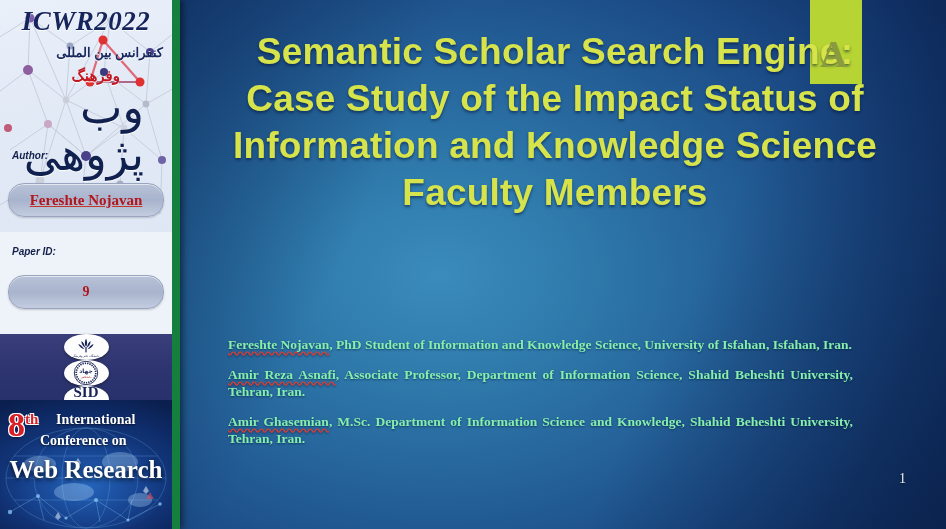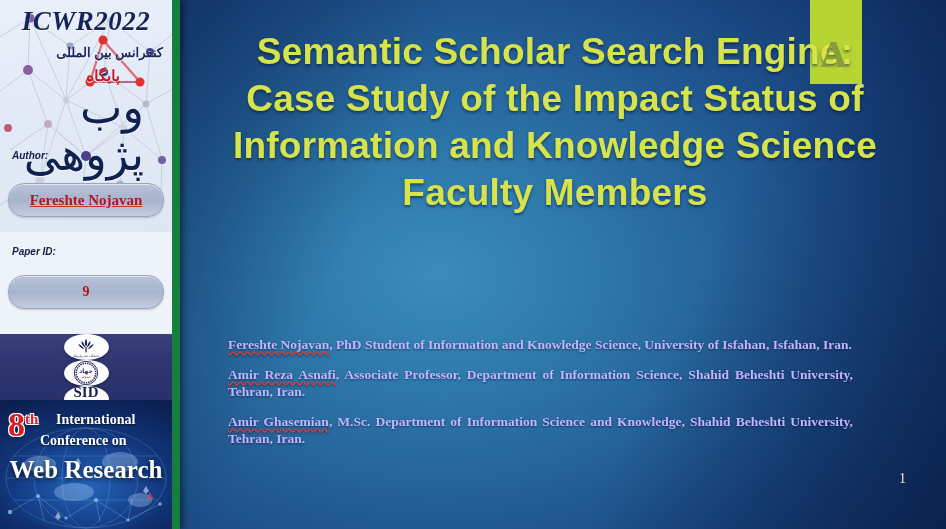--- a/index.html
+++ b/index.html
@@ -168,21 +168,21 @@
   }
 
   
   #authors{
     position:absolute;left:228px;top:336px;width:625px;
   }
   .auth-line{
     font-family:"Liberation Serif",serif;
     font-weight:bold;
     font-size:13.5px;line-height:17px;
-    color:#c4b5fd;
+    color:#86efac;
     text-align:justify;
     margin:0 0 13px 0;
     text-shadow:0 1px 2px rgba(0,20,60,.6);
   }
   .auth-line:last-child{margin-bottom:0;}
   .sp{
     text-decoration:underline wavy #e23b2e;
     text-decoration-skip-ink:none;
     text-underline-offset:2px;
   }
@@ -258,21 +258,21 @@
           <circle cx="120" cy="184" r="3.6" fill="#a8aec4"></circle>
           <circle cx="8" cy="128" r="4" fill="#c05c7a"></circle>
           <circle cx="103" cy="40" r="4.5" fill="#e03030"></circle>
           <circle cx="90" cy="82" r="4.5" fill="#e03030"></circle>
           <circle cx="140" cy="82" r="4.5" fill="#e03030"></circle>
         </g>
       </svg>
 
       <div class="logo-icwr">ICWR2022</div>
       <div class="fa-line1">کنفرانس بین المللی</div>
-      <div class="fa-line2">پایگاه</div>
+      <div class="fa-line2">وفرهنگ</div>
       <div class="fa-line3">وب پژوهی</div>
     </div>
 
     <div class="sb-label" id="author-label">Author:</div>
     <div class="sb-pill" id="author-pill">
       <span class="pill-name">Fereshte Nojavan</span>
     </div>
 
     <div class="sb-label" id="paperid-label">Paper ID:</div>
     <div class="sb-pill" id="paperid-pill">

